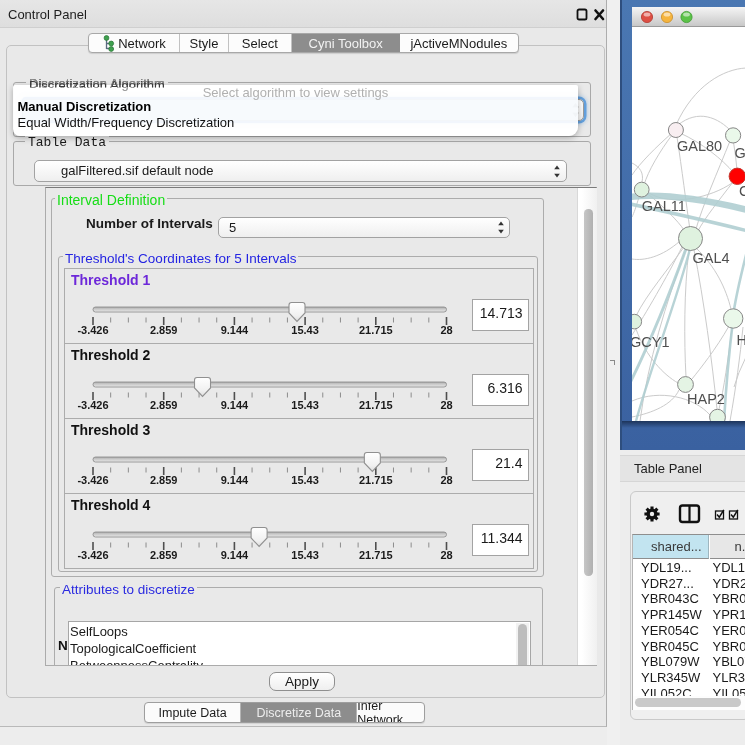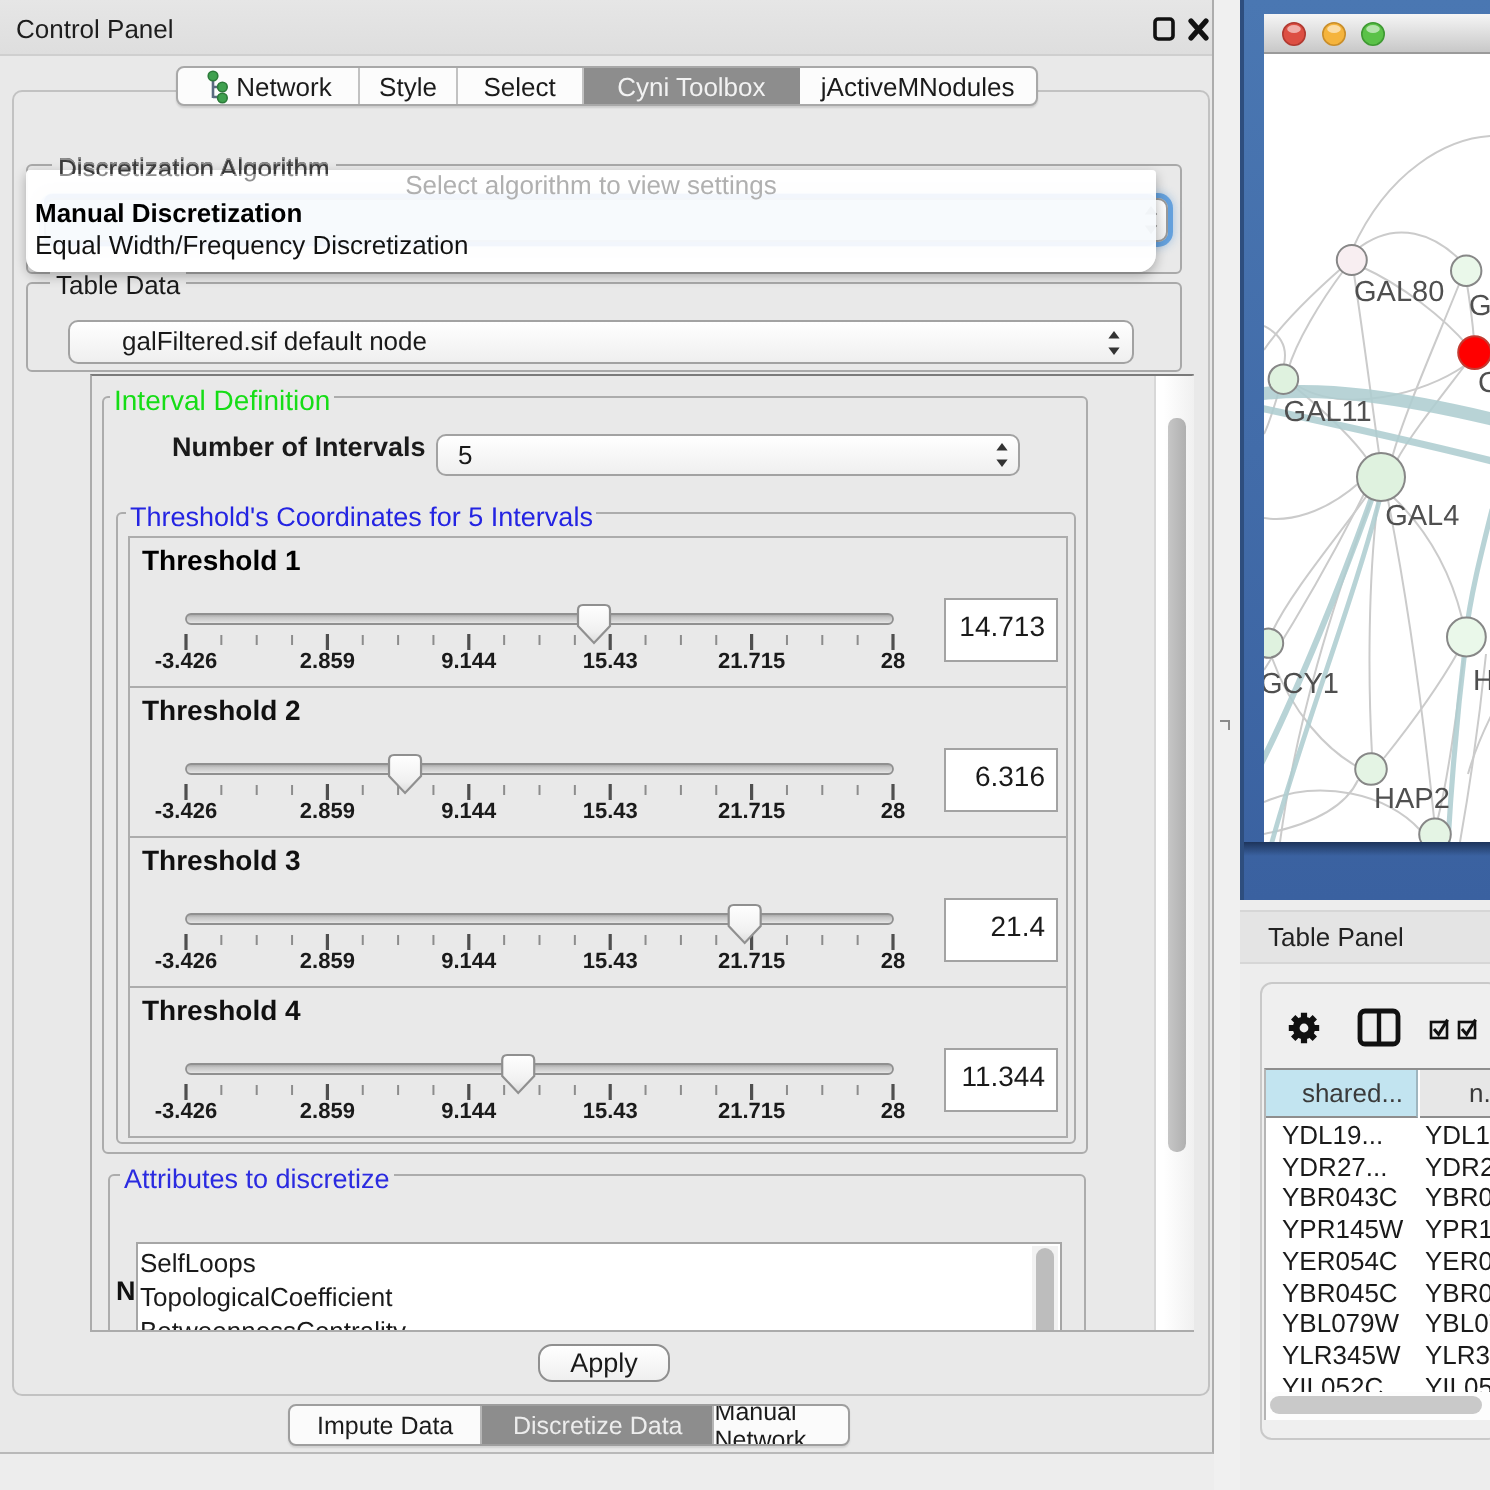--- a/index.html
+++ b/index.html
@@ -40,21 +40,21 @@
   <div class="abs" style="left:13px; top:82px; width:578px; height:55px; border:1px solid #A9A9A9; border-radius:3px;"></div>
   <div class="abs" style="left:26px; top:76px; font-size:13px; color:#333; background:#E9E9E9; padding:0 3px;">Discretization Algorithm</div>
 
   <div class="abs" style="left:22px; top:99px; width:562px; height:22px; background:linear-gradient(#FFFFFF,#EFEFEF); border:1px solid #9A9A9A; border-radius:5px; box-shadow:0 0 0 2.5px rgba(77,148,217,0.8), 0 0 4px 3px rgba(100,160,220,0.45);"></div>
   <svg class="abs" style="left:571px; top:102px;" width="9" height="16" viewBox="0 0 9 16">
     <path d="M4.5 1 L7.6 5.2 H1.4 Z" fill="#555"></path>
     <path d="M4.5 15 L7.6 10.8 H1.4 Z" fill="#555"></path>
   </svg>
 
   <div class="abs" style="left:13px; top:141px; width:578px; height:45px; border:1px solid #A9A9A9; border-radius:3px;"></div>
-  <div class="abs" style="left:25px; top:135px; font-size:13px; color:#1a1a1a; background:#E9E9E9; padding:0 3px;">Table Data</div>
+  <div class="abs" style="left:25px; top:135px; font-size:13px; color:#1a1a1a; background:#E9E9E9; padding:0 3px;font-family:Liberation Mono, monospace;">Table Data</div>
   <div class="abs" style="left:34px; top:160px; width:533px; height:22px; background:linear-gradient(#FFFFFF,#EFEFEF); border:1px solid #A2A2A2; border-radius:5px; font-size:13px; color:#1a1a1a; line-height:20px; padding-left:26px;">galFiltered.sif default node</div>
   <svg class="abs" style="left:553px; top:164.5px;" width="8" height="13" viewBox="0 0 8 13">
     <path d="M4 0.5 L6.8 4.2 H1.2 Z" fill="#333"></path>
     <path d="M4 12.5 L6.8 8.8 H1.2 Z" fill="#333"></path>
   </svg>
 
   <div class="abs" id="scrollpane" style="left:45px; top:187px; width:552px; height:479px; border:1px solid #ABABAB; border-top:1px solid #7A7A7A; background:#E9E9E9;">
 
     <div class="abs" style="left:0; top:0; width:531px; height:477px; overflow:hidden;">
 
@@ -65,21 +65,21 @@
       <div class="abs" style="left:172px; top:29px; width:292px; height:21px; background:linear-gradient(#FFFFFF,#EFEFEF); border:1px solid #A2A2A2; border-radius:5px; font-size:13px; color:#1a1a1a; line-height:19px; padding-left:10px;">5</div>
       <svg class="abs" style="left:451px; top:33px;" width="8" height="13" viewBox="0 0 8 13">
         <path d="M4 0.5 L6.8 4.2 H1.2 Z" fill="#333"></path>
         <path d="M4 12.5 L6.8 8.8 H1.2 Z" fill="#333"></path>
       </svg>
 
       <div class="abs" style="left:12px; top:67.5px; width:480px; height:316.5px; border:1px solid #ACACAC; border-radius:3px;"></div>
       <div class="abs" style="left:17px; top:62.5px; font-size:13.5px; color:#2424E2; background:#E9E9E9; padding:0 2px;">Threshold's Coordinates for 5 Intervals</div>
 
             <div class="abs" style="left:17.5px; top:80px; width:470px; height:76px; border:1px solid #ACACAC; background:#E9E9E9;">
-        <div class="abs" style="left:6.5px; top:3px; font-size:14px; font-weight:bold; color:#000000;">Threshold 1</div>
+        <div class="abs" style="left:6.5px; top:3px; font-size:14px; font-weight:bold; color:#6d28d9;">Threshold 1</div>
         <svg class="abs" style="left:0; top:0;" width="470" height="76" viewBox="0 0 470 76">
           <defs>
               <linearGradient id="thumbg" x1="0" y1="0" x2="0" y2="1">
             <stop offset="0" stop-color="#FFFFFF"></stop>
                 <stop offset="0.7" stop-color="#F0F0F0"></stop>
                 <stop offset="1" stop-color="#DCDCDC"></stop>
           </linearGradient>
           <linearGradient id="trackg" x1="0" y1="0" x2="0" y2="1">
             <stop offset="0" stop-color="#A2A2A2"></stop>
                 <stop offset="0.35" stop-color="#C6C6C6"></stop>
@@ -277,21 +277,21 @@
 
     <div class="abs" style="left:531px; top:0; width:20px; height:477px; background:linear-gradient(90deg,#FFFFFF 20%,#F0F0F0); border-left:1px solid #D8D8D8;"></div>
     <div class="abs" style="left:538px; top:21px; width:8.5px; height:367px; background:linear-gradient(90deg,#C6C6C6,#B0B0B0); border-radius:4.2px;"></div>
   </div>
 
   <div class="abs" style="left:269px; top:671.5px; width:66px; height:19.5px; background:linear-gradient(#FFFFFF,#EFEFEF); border:1px solid #8F8F8F; border-radius:7px; font-size:13.5px; color:#1a1a1a; text-align:center; line-height:17.5px;">Apply</div>
 
   <div class="abs" style="left:143.7px; top:702px; width:281px; height:21px; background:#FBFBFB; border:1px solid #9E9E9E; border-radius:4px; overflow:hidden; display:flex; box-shadow:0 1px 1px rgba(0,0,0,0.1);">
     <div style="width:96.8px; display:flex; align-items:center; justify-content:center; font-size:12.5px; color:#1b1b1b; border-right:1px solid #B5B5B5;">Impute Data</div>
     <div style="width:114.8px; background:#8D8D8D; display:flex; align-items:center; justify-content:center; font-size:12.5px; color:#EDEDED;">Discretize Data</div>
-    <div style="flex:1; display:flex; align-items:center; justify-content:center; font-size:12.5px; color:#1b1b1b; border-left:1px solid #B5B5B5;">Manual Network</div>
+    <div style="flex:1; display:flex; align-items:center; justify-content:center; font-size:12.5px; color:#1b1b1b; border-left:1px solid #B5B5B5;">Infer Network</div>
   </div>
 
   <div class="abs" style="left:13px; top:84.5px; width:565px; height:51px; background:rgba(255,255,255,0.96); border-radius:2px 2px 9px 7px; box-shadow:0 2px 6px rgba(0,0,0,0.28);"></div>
   <div class="abs" style="left:22px; top:97px; width:556px; height:26px; background:rgba(208,227,243,0.16); border-radius:4px;"></div>
 
   <div class="abs" style="left:26px; top:76px; font-size:13px; line-height:15px; color:#8E8E8E; padding:0 3px;">Discretization Algorithm</div>
   <div class="abs" style="left:26px; top:76px; height:11px; overflow:hidden; padding:0 3px;"><span style="font-size:13px; line-height:15px; color:#3a3a3a;">Discretization Algorithm</span></div>
   <div class="abs" style="left:13px; top:85px; width:565px; text-align:center; font-size:13px; color:#B0B0B0;">Select algorithm to view settings</div>
   <div class="abs" style="left:17.5px; top:98.5px; font-size:13px; font-weight:bold; color:#000;">Manual Discretization</div>
   <div class="abs" style="left:17.5px; top:114.5px; font-size:13px; color:#111;">Equal Width/Frequency Discretization</div>

